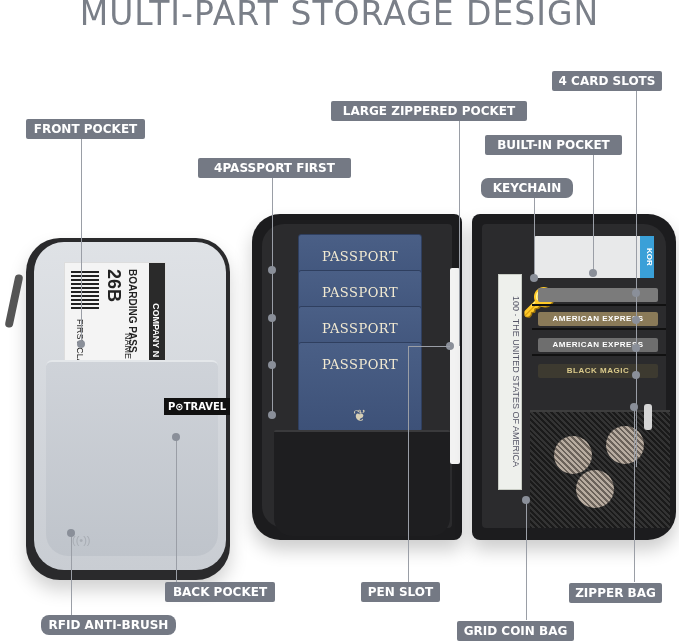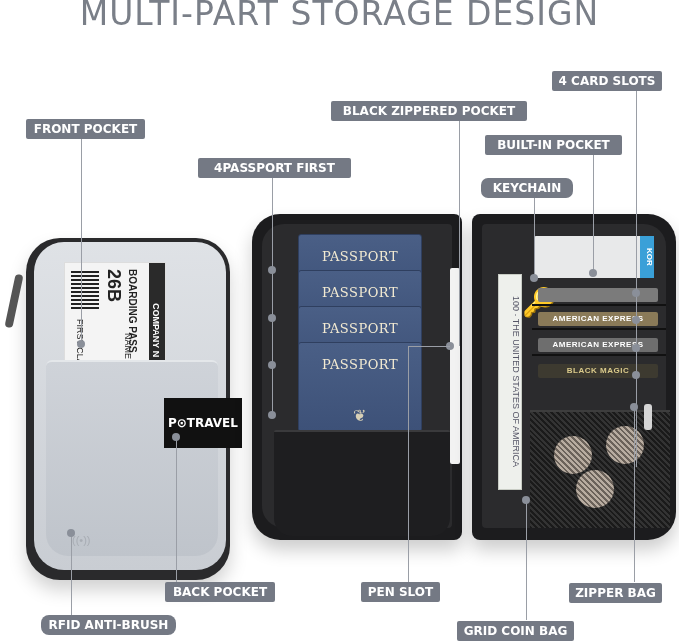--- a/index.html
+++ b/index.html
@@ -21,22 +21,22 @@
                   background:linear-gradient(180deg,#dfe2e6,#c9cdd3); }
   .closed-pocket { position:absolute; left:12px; top:118px; right:8px; bottom:14px; border-radius:6px 6px 22px 22px;
                    background:linear-gradient(180deg,#cfd3d9,#bfc4cb); border-top:2px solid #e4e7ea; }
   .bpass { position:absolute; left:30px; top:20px; width:100px; height:118px; background:#f4f4f4;
            border:1px solid #ddd; }
   .bpass-band { position:absolute; right:0; top:0; width:16px; height:100%; background:#2a2a2a; }
   .bpass-code { position:absolute; left:6px; top:6px; width:28px; height:40px;
                 background:repeating-linear-gradient(0deg,#222 0 2px,#f4f4f4 2px 4px); }
   .bpass-vert { position:absolute; font-size:9px; color:#222; writing-mode:vertical-rl; white-space:nowrap; }
   .bpass-seat { position:absolute; left:38px; top:6px; font-size:18px; font-weight:bold; color:#222; writing-mode:vertical-rl; }
-  .brand-tag { position:absolute; left:130px; top:156px; background:#111; color:#fff; font-size:12px; font-weight:bold;
-               padding:18px 4px; font-family:"DejaVu Sans", sans-serif; }
+  .brand-tag { position:absolute; left:130px; top:156px; background:#111; color:#fff; font-size:10px; font-weight:bold;
+               padding:3px 4px; font-family:"DejaVu Sans", sans-serif; }
   .zip-pull { position:absolute; left:-16px; top:36px; width:8px; height:54px; border-radius:4px; background:#555; transform:rotate(12deg); }
   .rfid { position:absolute; left:38px; top:292px; font-size:11px; color:#a8adb4; }
 
   
   .open-left { position:absolute; left:252px; top:214px; width:210px; height:326px; border-radius:28px 8px 8px 28px;
                background:#1c1c1e; box-shadow:0 10px 18px rgba(0,0,0,0.2); }
   .open-right { position:absolute; left:472px; top:214px; width:204px; height:326px; border-radius:8px 28px 28px 8px;
                 background:#1c1c1e; box-shadow:0 10px 18px rgba(0,0,0,0.2); }
   .lining { position:absolute; left:10px; top:10px; right:10px; bottom:12px; border-radius:22px 4px 4px 22px; background:#2b2b2d; }
   .lining-r { border-radius:4px 22px 22px 4px; }
@@ -158,21 +158,21 @@
 <div class="line" style="left:408px;top:346px;width:1px;height:236px;"></div>
 
 <div class="line" style="left:526px;top:500px;width:1px;height:120px;"></div>
 <div class="dot" style="left:526px;top:500px;"></div>
 
 <div class="line" style="left:634px;top:407px;width:1px;height:175px;"></div>
 <div class="dot" style="left:634px;top:407px;"></div>
 
 <div class="label" style="left:26px;top:119px;width:119px;">FRONT POCKET</div>
 <div class="label" style="left:198px;top:158px;width:153px;">4PASSPORT FIRST</div>
-<div class="label" style="left:331px;top:101px;width:196px;">BLACK ZIPPERED POCKET</div>
+<div class="label" style="left:331px;top:101px;width:196px;">LARGE ZIPPERED POCKET</div>
 <div class="label" style="left:552px;top:71px;width:110px;">4 CARD SLOTS</div>
 <div class="label" style="left:485px;top:135px;width:137px;">BUILT-IN POCKET</div>
 <div class="label" style="left:481px;top:178px;width:92px;border-radius:7px;">KEYCHAIN</div>
 <div class="label" style="left:165px;top:582px;width:110px;">BACK POCKET</div>
 <div class="label" style="left:41px;top:615px;width:135px;border-radius:8px;">RFID ANTI-BRUSH</div>
 <div class="label" style="left:361px;top:582px;width:79px;">PEN SLOT</div>
 <div class="label" style="left:457px;top:621px;width:117px;">GRID COIN BAG</div>
 <div class="label" style="left:569px;top:583px;width:93px;">ZIPPER BAG</div>
 
 </body></html>

